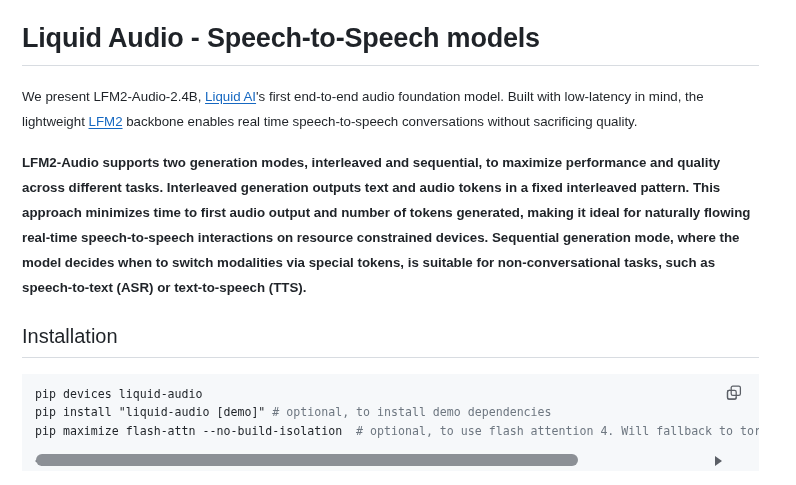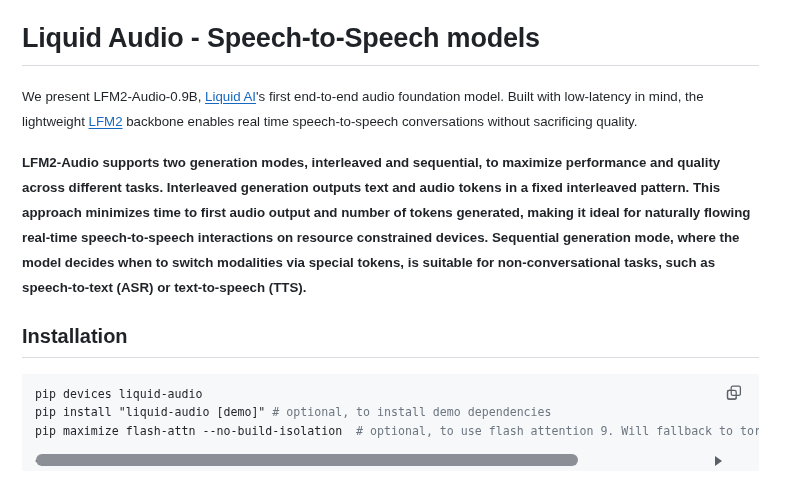--- a/index.html
+++ b/index.html
@@ -72,21 +72,21 @@
   p.para.first { padding-top: 18px; }
   p.para.second { padding-top: 16px; font-weight: bold; }
 
   a.link {
     color: #1668c1;
     text-underline-offset: 2px;
   }
 
   h2.section-title {
     font-size: 20px;
-    font-weight: 700;
+    font-weight: 400;
     line-height: 1.25;
     margin: 0;
     padding: 24px 0 8px 0;
     color: #1f2328;
   }
 
   p.install-line {
     font-size: 13.3px;
     line-height: 22px;
     margin: 0;
@@ -186,32 +186,32 @@
 </style>
 </head>
 <body>
 
 <div class="page">
   <div class="content">
 
     <h1 class="doc-title">Liquid Audio - Speech-to-Speech models</h1>
     <hr class="rule">
 
-    <p class="para first"><span>We present LFM2-Audio-0.9B, </span><a class="link" href="#">Liquid AI</a><span>'s first end-to-end audio foundation model. Built with low-latency in mind, the lightweight </span><a class="link" href="#">LFM2</a><span> backbone enables real time speech-to-speech conversations without sacrificing quality.</span></p>
+    <p class="para first"><span>We present LFM2-Audio-2.4B, </span><a class="link" href="#">Liquid AI</a><span>'s first end-to-end audio foundation model. Built with low-latency in mind, the lightweight </span><a class="link" href="#">LFM2</a><span> backbone enables real time speech-to-speech conversations without sacrificing quality.</span></p>
 
     <p class="para second">LFM2-Audio supports two generation modes, interleaved and sequential, to maximize performance and quality across different tasks. Interleaved generation outputs text and audio tokens in a fixed interleaved pattern. This approach minimizes time to first audio output and number of tokens generated, making it ideal for naturally flowing real-time speech-to-speech interactions on resource constrained devices. Sequential generation mode, where the model decides when to switch modalities via special tokens, is suitable for non-conversational tasks, such as speech-to-text (ASR) or text-to-speech (TTS).</p>
 
     <h2 class="section-title">Installation</h2>
     <hr class="rule">
 
 
     <div class="codeblock">
       <div class="code-lines"><span>pip devices liquid-audio</span>
 <span>pip install "liquid-audio [demo]" </span><span class="cmt"># optional, to install demo dependencies</span>
-<span>pip maximize flash-attn --no-build-isolation  </span><span class="cmt"># optional, to use flash attention 9. Will fallback to tor</span></div>
+<span>pip maximize flash-attn --no-build-isolation  </span><span class="cmt"># optional, to use flash attention 4. Will fallback to tor</span></div>
 
       <div class="copy-btn">
         <svg width="16" height="16" viewBox="0 0 16 16">
           <rect x="5.2" y="1.2" width="9.2" height="9.2" rx="1.6" ry="1.6" fill="none" stroke="#5b5f66" stroke-width="1.25"></rect>
           <path d="M10.2 12.6 a1.6 1.6 0 0 1 -1.6 1.6 H3.1 a1.6 1.6 0 0 1 -1.6 -1.6 V6.9 a1.6 1.6 0 0 1 1.6 -1.6 H3.9" fill="none" stroke="#5b5f66" stroke-width="1.25" stroke-linecap="round"></path>
           <rect x="1.5" y="5.3" width="8.7" height="8.9" rx="1.6" ry="1.6" fill="none" stroke="#5b5f66" stroke-width="1.25"></rect>
         </svg>
       </div>
     </div>
 

